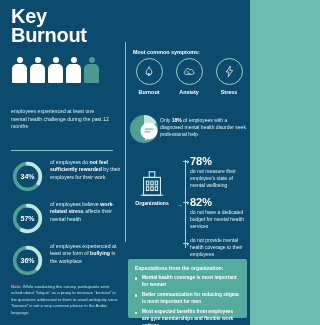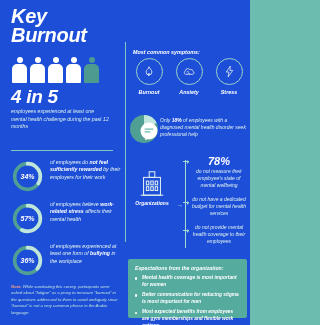--- a/index.html
+++ b/index.html
@@ -3,21 +3,21 @@
 <meta charset="utf-8">
 <style>
   * { margin:0; padding:0; box-sizing:border-box; }
   body {
     width:250px; height:325px;
     font-family:"Liberation Sans", sans-serif;
     background:#6cbcb0;
     overflow:hidden;
     position:relative;
   }
-  .page { width:250px; height:325px; position:relative; background:#1d4ed8;font-style:italic; }
+  .page { width:250px; height:325px; position:relative; background:#0c4a6e; }
 
   
   .left-col {
     position:absolute; left:0; top:0; width:125px; height:325px;
   }
   .title {
     position:absolute; left:11px; top:7px;
     color:#ffffff; font-size:20px; font-weight:bold;
     line-height:19px; letter-spacing:-0.3px;
   }
@@ -119,21 +119,21 @@
   .org-arrow {
     position:absolute; left:52px; top:202px;
     color:#cfeae5; font-size:6px;
   }
   .bracket {
     position:absolute; left:60px; top:160px;
     width:4px; height:88px;
     border-left:1px solid #a8dbd2;
   }
   .org-stats { position:absolute; left:65px; top:155px; width:58px; }
-  .org-stat { position:relative; margin-bottom:7px;text-align:center; }
+  .org-stat { position:relative; margin-bottom:7px; }
   .org-stat .tick {
     position:absolute; left:-7px; top:6px; width:6px; height:1px; background:#a8dbd2;
   }
   .org-stat .tick:after {
     content:''; position:absolute; right:0; top:-1.5px;
     border-left:2.5px solid #a8dbd2;
     border-top:2px solid transparent; border-bottom:2px solid transparent;
   }
   .org-num { color:#ffffff; font-size:11px; font-weight:bold; line-height:12px; }
   .org-desc { color:#e0f2ef; font-size:5px; line-height:7px; margin-top:1px; }
@@ -181,21 +181,20 @@
         <div class="person lit">
           <span class="head"></span>
           <span class="body"></span>
         </div>
         <div class="person dim">
           <span class="head"></span>
           <span class="body"></span>
         </div>
       </div>
 
-    <div class="bigstat">4 in 5</div>
     <div class="bigstat-sub">employees experienced at least one mental health challenge during the past 12 months</div>
 
     <div class="divider-h"></div>
 
     <div class="donut-stat s1">
       <div class="donut-wrap">
         <svg class="donut-svg" width="33" height="33" viewBox="0 0 36 36">
           <circle cx="18" cy="18" r="14" fill="none" stroke="#4f9f94" stroke-width="4"></circle>
           <circle id="arc1" cx="18" cy="18" r="14" fill="none" stroke="#bfe5dd" stroke-width="4" stroke-linecap="round" transform="rotate(-90 18 18)" stroke-dasharray="29.90796206217483 87.96459430051421"></circle>
         </svg>
@@ -300,20 +299,21 @@
     <div class="bracket"></div>
 
     <div class="org-stats" id="org-stats">
         <div class="org-stat">
           <span class="tick"></span>
           <div class="org-num">78%</div>
           <div class="org-desc">do not measure their employee's state of mental wellbeing</div>
         </div>
         <div class="org-stat">
           <span class="tick"></span>
+          <div class="org-num">82%</div>
           <div class="org-desc">do not have a dedicated budget for mental health services</div>
         </div>
         <div class="org-stat">
           <span class="tick"></span>
           <div class="org-desc">do not provide mental health coverage to their employees</div>
         </div>
       </div>
 
     <div class="exp-box">
       <div class="exp-title">Expectations from the organization:</div>

